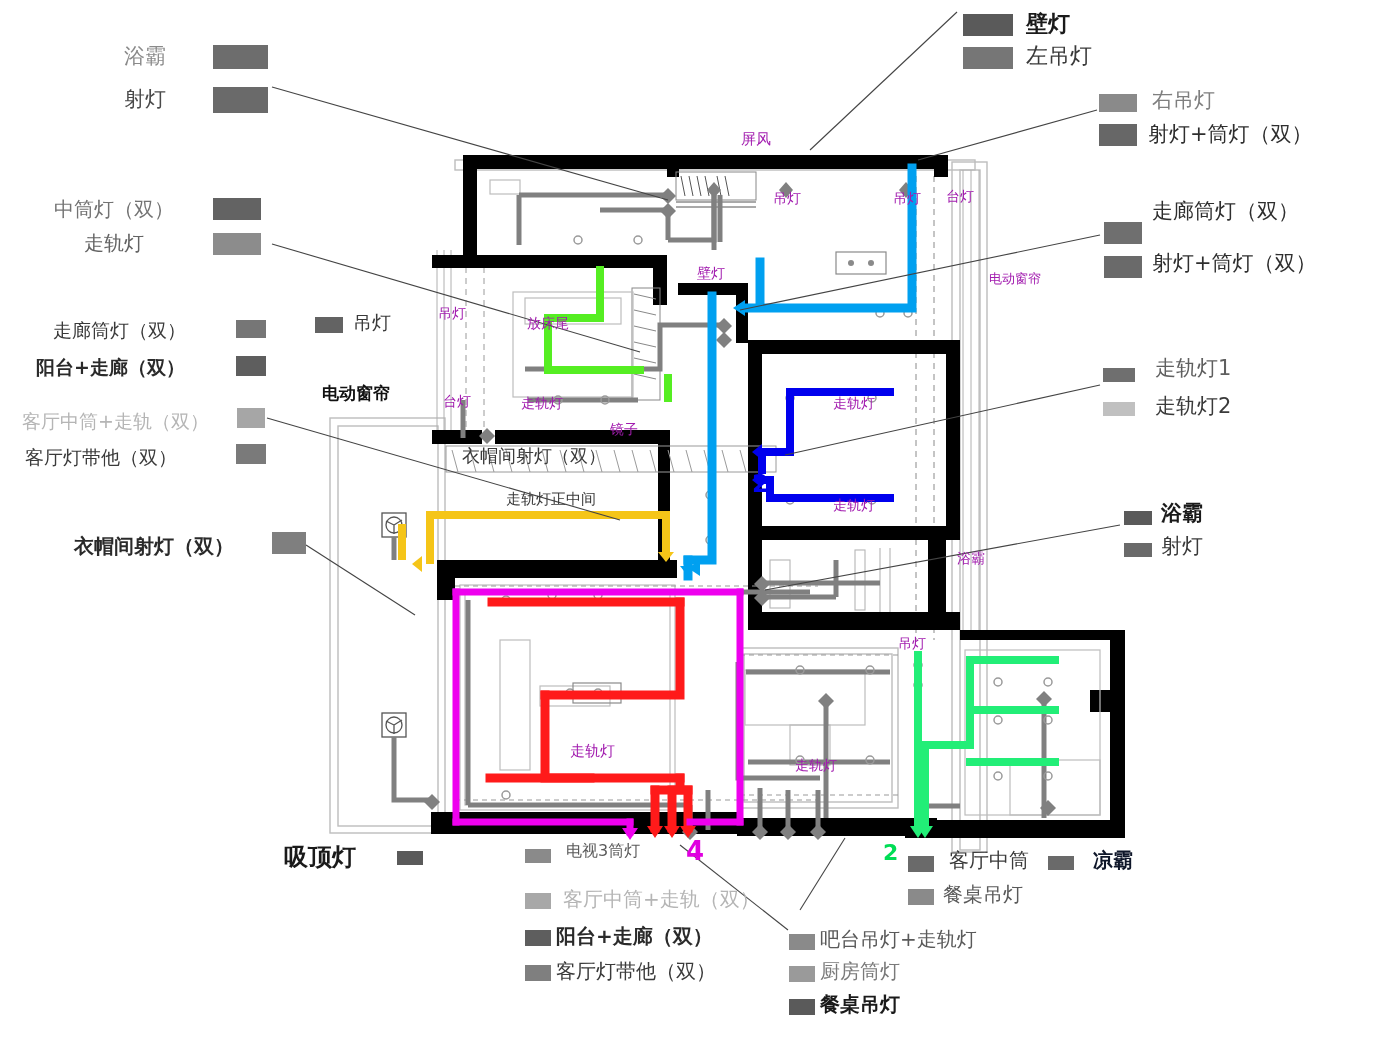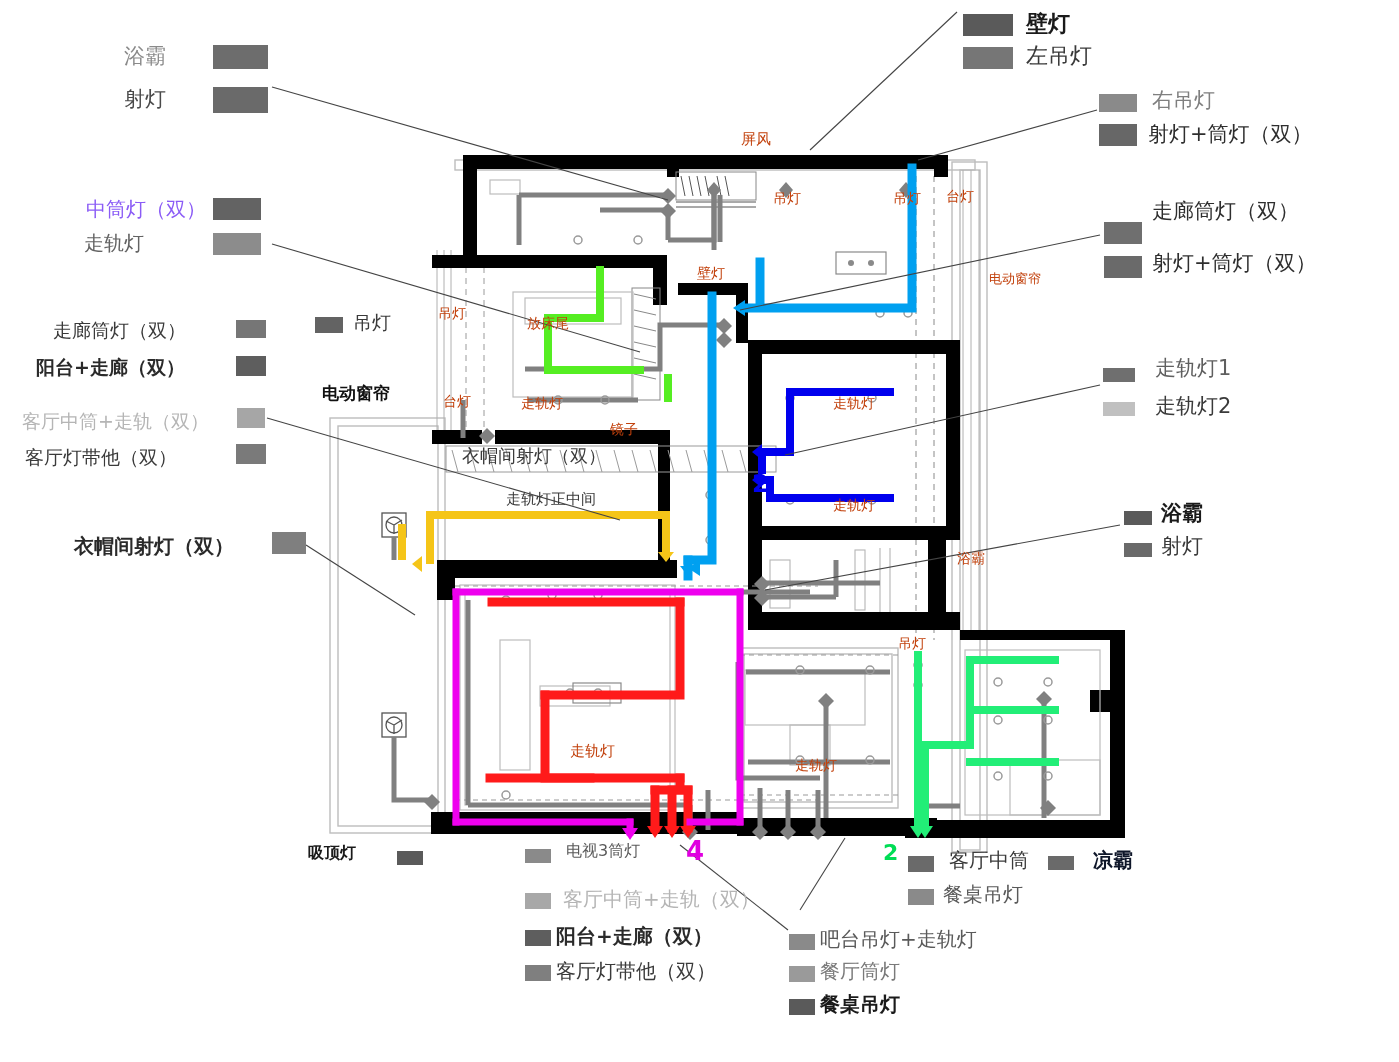--- a/index.html
+++ b/index.html
@@ -1,21 +1,21 @@
 <!DOCTYPE html>
 <html><head>
 <meta charset="utf-8">
 <style>
   html,body{margin:0;padding:0;background:#fff;}
   body{width:1399px;height:1062px;position:relative;overflow:hidden;
        font-family:"DejaVu Sans","Liberation Sans",sans-serif;}
   #stage{position:absolute;left:0;top:0;width:1399px;height:1062px;}
   .lbl{position:absolute;white-space:nowrap;line-height:1;}
   .sw{position:absolute;}
-  .ann{position:absolute;white-space:nowrap;line-height:1;color:#c2410c;}
+  .ann{position:absolute;white-space:nowrap;line-height:1;color:#a21caf;}
   svg.layer{position:absolute;left:0;top:0;width:1399px;height:1062px;
             pointer-events:none;overflow:visible;}
   .bold{font-weight:bold;}
 </style>
 </head>
 <body>
 
 <div id="stage">
 
   <svg class="layer" viewBox="0 0 1399 1062">
@@ -362,21 +362,21 @@
     </g>
   </svg>
 
   <div>
     <span class="lbl" style="left:124px;top:46px;font-size:21px;color:#8a8a8a;">浴霸</span>
     <span class="sw" style="left:213px;top:45px;width:55px;height:24px;background:#6d6d6d;"></span>
 
     <span class="lbl" style="left:124px;top:89px;font-size:21px;color:#4a4a4a;">射灯</span>
     <span class="sw" style="left:213px;top:87px;width:55px;height:26px;background:#6a6a6a;"></span>
 
-    <span class="lbl" style="left:54px;top:199px;font-size:20px;color:#8b5cf6;margin-left:32px;">中筒灯（双）</span>
+    <span class="lbl" style="left:54px;top:199px;font-size:20px;color:#737373;">中筒灯（双）</span>
     <span class="sw" style="left:213px;top:198px;width:48px;height:22px;background:#636363;"></span>
 
     <span class="lbl" style="left:84px;top:233px;font-size:20px;color:#636363;">走轨灯</span>
     <span class="sw" style="left:213px;top:233px;width:48px;height:22px;background:#8c8c8c;"></span>
 
     <span class="lbl" style="left:53px;top:321px;font-size:19px;color:#3a3a3a;">走廊筒灯（双）</span>
     <span class="sw" style="left:236px;top:320px;width:30px;height:18px;background:#767676;"></span>
 
     <span class="lbl bold" style="left:36px;top:358px;font-size:19px;color:#2a2a2a;">阳台+走廊（双）</span>
     <span class="sw" style="left:236px;top:356px;width:30px;height:20px;background:#5e5e5e;"></span>
@@ -424,21 +424,21 @@
     <span class="lbl" style="left:1155px;top:396px;font-size:21px;color:#3a3a3a;">走轨灯2</span>
 
     <span class="sw" style="left:1124px;top:511px;width:28px;height:14px;background:#5a5a5a;"></span>
     <span class="lbl bold" style="left:1161px;top:503px;font-size:21px;color:#1a1a1a;">浴霸</span>
 
     <span class="sw" style="left:1124px;top:543px;width:28px;height:14px;background:#6a6a6a;"></span>
     <span class="lbl" style="left:1161px;top:536px;font-size:21px;color:#3a3a3a;">射灯</span>
   </div>
 
   <div>
-    <span class="lbl bold" style="left:308px;top:845px;font-size:16px;color:#1a1a1a;">吸顶灯</span>
+    <span class="lbl bold" style="left:284px;top:845px;font-size:24px;color:#1a1a1a;">吸顶灯</span>
     <span class="sw" style="left:397px;top:851px;width:26px;height:14px;background:#5a5a5a;"></span>
   </div>
 
   <div>
     <span class="sw" style="left:525px;top:849px;width:26px;height:14px;background:#8a8a8a;"></span>
     <span class="lbl" style="left:566px;top:843px;font-size:16px;color:#5a5a5a;">电视3筒灯</span>
 
     <span class="sw" style="left:525px;top:893px;width:26px;height:16px;background:#a8a8a8;"></span>
     <span class="lbl" style="left:563px;top:889px;font-size:20px;color:#b5b5b5;">客厅中筒+走轨（双）</span>
 
@@ -456,21 +456,21 @@
     <span class="sw" style="left:1048px;top:856px;width:26px;height:14px;background:#6a6a6a;"></span>
     <span class="lbl bold" style="left:1093px;top:850px;font-size:20px;color:#0f172a;">凉霸</span>
 
     <span class="sw" style="left:908px;top:889px;width:26px;height:16px;background:#8a8a8a;"></span>
     <span class="lbl" style="left:943px;top:884px;font-size:20px;color:#5a5a5a;">餐桌吊灯</span>
 
     <span class="sw" style="left:789px;top:934px;width:26px;height:16px;background:#8a8a8a;"></span>
     <span class="lbl" style="left:820px;top:929px;font-size:20px;color:#5a5a5a;">吧台吊灯+走轨灯</span>
 
     <span class="sw" style="left:789px;top:966px;width:26px;height:16px;background:#9a9a9a;"></span>
-    <span class="lbl" style="left:820px;top:961px;font-size:20px;color:#7a7a7a;">餐厅筒灯</span>
+    <span class="lbl" style="left:820px;top:961px;font-size:20px;color:#7a7a7a;">厨房筒灯</span>
 
     <span class="sw" style="left:789px;top:999px;width:26px;height:16px;background:#5a5a5a;"></span>
     <span class="lbl bold" style="left:820px;top:994px;font-size:20px;color:#1a1a1a;">餐桌吊灯</span>
   </div>
 
   <div>
     <span class="ann" style="left:741px;top:132px;font-size:15px;">屏风</span>
     <span class="ann" style="left:773px;top:191px;font-size:14px;">吊灯</span>
     <span class="ann" style="left:893px;top:191px;font-size:14px;">吊灯</span>
     <span class="ann" style="left:946px;top:189px;font-size:14px;">台灯</span>

